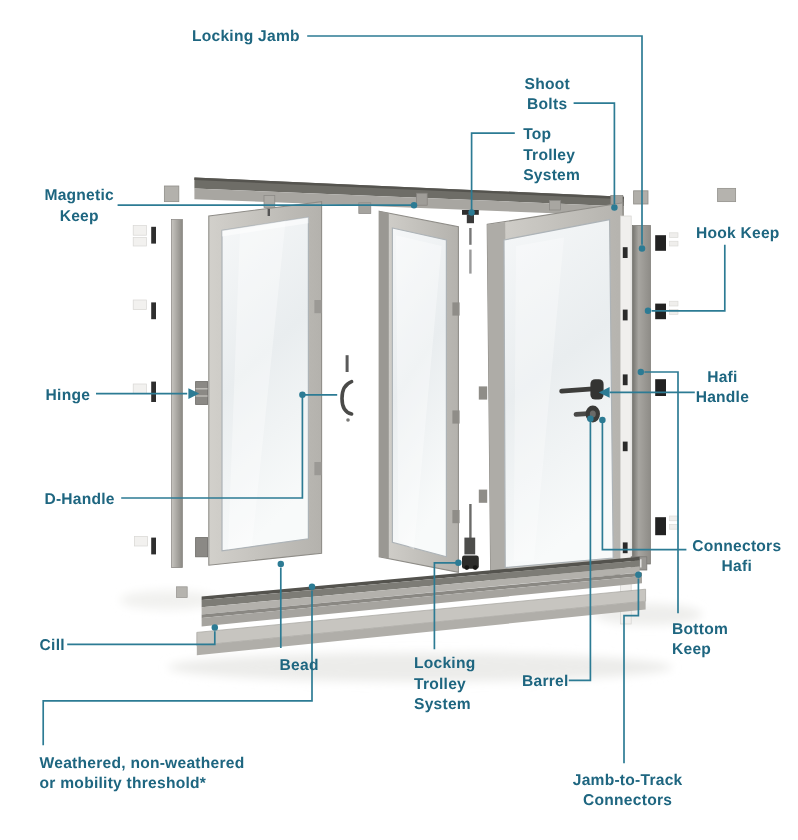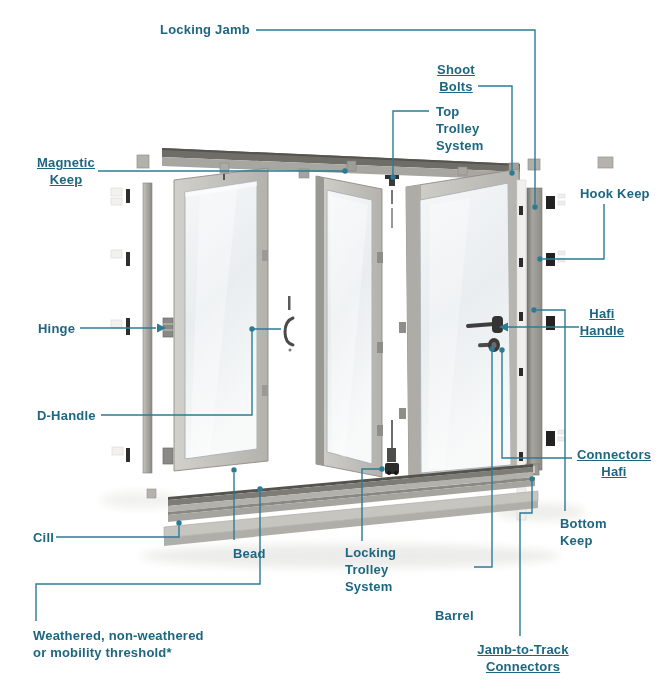--- a/index.html
+++ b/index.html
@@ -10,21 +10,21 @@
   .stage svg{position:absolute;left:0;top:0;}
   .lbl{
     position:absolute;
     color:#1e6680;
     font-size:13px;
     line-height:17px;
     font-weight:600;
     letter-spacing:.2px;
     white-space:nowrap;
   }
-  .lbl.center{text-align:center;text-decoration:underline;}
+  .lbl.center{text-align:center;}
 </style>
 </head>
 <body>
 
 <div class="stage">
 
 <svg width="665" height="700" viewBox="0 0 665 700">
   <defs>
     <linearGradient id="glassGrad" x1="0" y1="0" x2="0.25" y2="1">
       <stop offset="0" stop-color="#f5f7f8"></stop>
@@ -284,21 +284,21 @@
 <div class="lbl center" style="left:570px;top:446px;width:88px;">
   <div>Connectors</div>
   <div>Hafi</div>
 </div>
 
 <div class="lbl" style="left:560px;top:515px;">
   <div>Bottom</div>
   <div>Keep</div>
 </div>
 
-<div class="lbl" style="left:435px;top:559px;margin-top:48px;">
+<div class="lbl" style="left:435px;top:559px;">
   <div>Barrel</div>
 </div>
 
 <div class="lbl" style="left:218px;top:545px;padding-left:15px;">
   <div>Bead</div>
 </div>
 
 <div class="lbl" style="left:33px;top:529px;">
   <div>Cill</div>
 </div>

